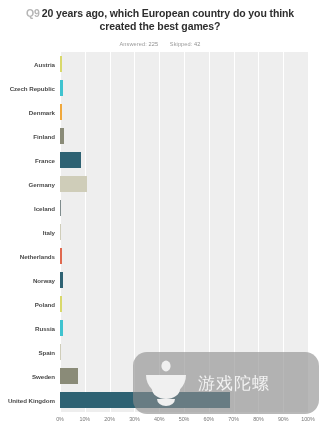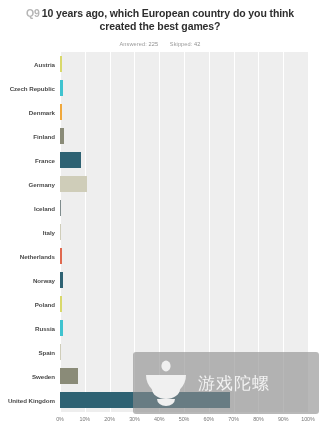--- a/index.html
+++ b/index.html
@@ -102,21 +102,21 @@
     transform:translateX(-50%);
     white-space:nowrap;
     letter-spacing:-0.1px;
   }
   
   .watermark{
     position:absolute;
     left:133px;top:352px;
     width:186px;height:62px;
     background:rgba(140,140,140,0.62);
-    border-radius:3px;
+    border-radius:14px;
     display:flex;align-items:center;
     overflow:hidden;
   }
   .wm-logo{
     width:58px;height:58px;
     position:relative;flex:none;
     margin-left:4px;
   }
   .wm-text{
     display:flex;flex-direction:column;
@@ -138,21 +138,21 @@
     margin-top:1px;
   }
 </style>
 </head>
 <body>
 
 <div class="survey-card">
 
   <div class="header">
     <div class="qtitle">
-      <span class="qnum">Q9</span><span>10 years ago, which European country do you think created the best games?</span>
+      <span class="qnum">Q9</span><span>20 years ago, which European country do you think created the best games?</span>
     </div>
     <div class="meta">
       <span class="meta-item">
         <span>Answered:</span>
         <span class="meta-val">225</span>
       </span>
       <span class="meta-item">
         <span>Skipped:</span>
         <span class="meta-val">42</span>
       </span>

